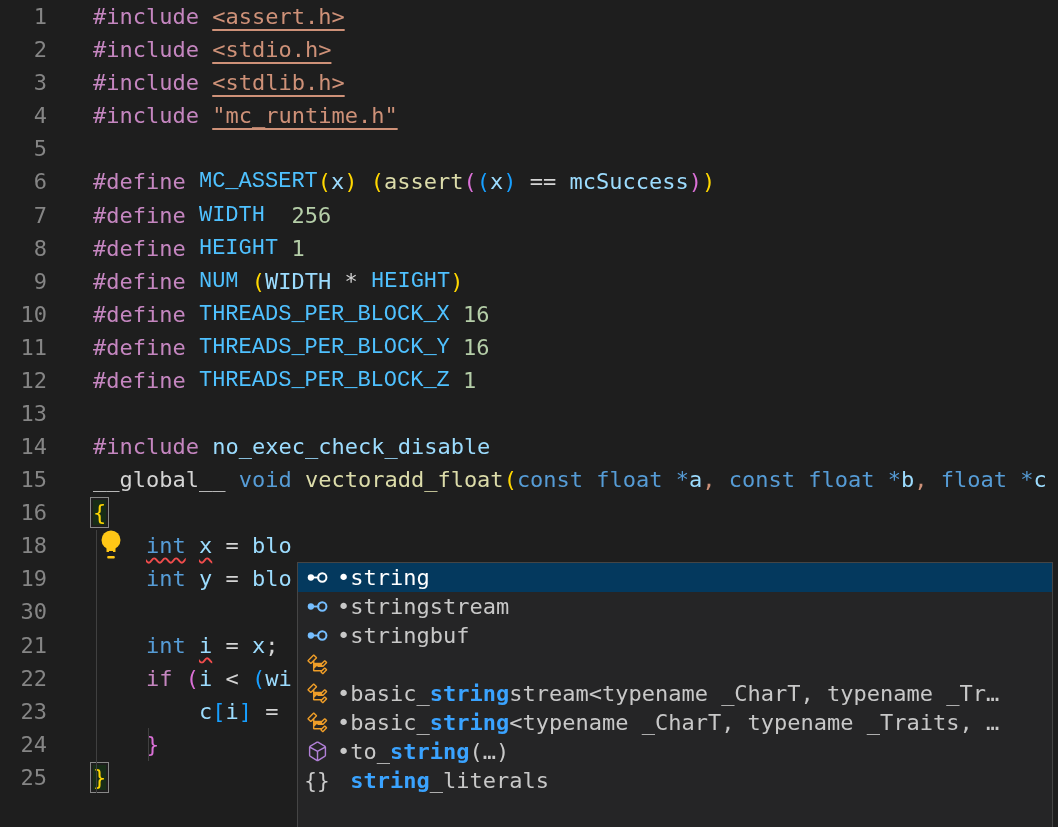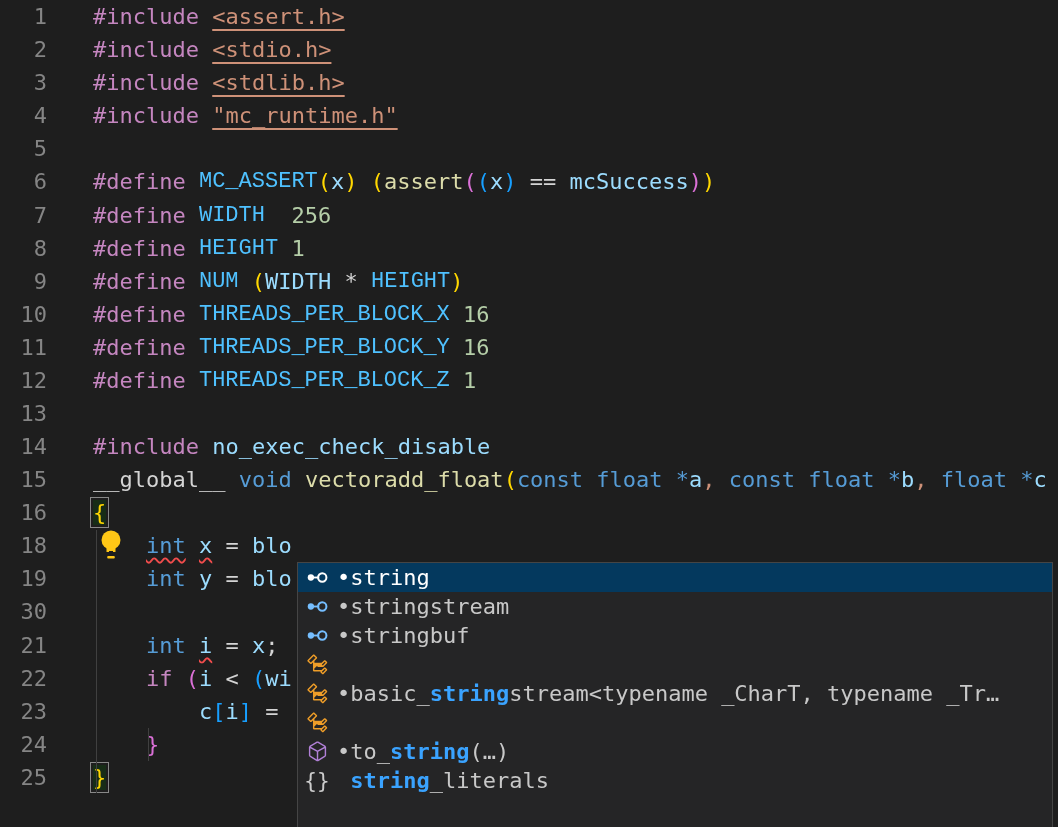--- a/index.html
+++ b/index.html
@@ -229,20 +229,21 @@
           </svg>
         </span>
         <span class="slabel"><span>•basic_</span><span class="hl">string</span><span>stream&lt;typename _CharT, typename _Tr…</span></span>
       </div>
       <div class="srow">
         <span class="sicon">
           <svg viewBox="0 0 16 16">
             <path fill="#EE9D28" d="M11.34 9.71h.71l2.67-2.67v-.71L13.38 5h-.7l-1.82 1.81h-5V5.56l1.86-1.85V3l-2-2H5L1 5v.71l2 2h.71l1.14-1.15v5.79l.5.5H10v.52l1.33 1.34h.71l2.67-2.67v-.71L13.37 10h-.7l-1.86 1.85h-5v-1l1.84-1.81.69.67zm1.69-3.65l.63.63-2 2-.63-.63 2-2zm0 5l.63.63-2 2-.63-.63 2-2zM3.35 6.65l-1.29-1.3 3.29-3.29 1.3 1.29-3.3 3.3z"></path>
           </svg>
         </span>
+        <span class="slabel"><span>•basic_</span><span class="hl">string</span><span>&lt;typename _CharT, typename _Traits, …</span></span>
       </div>
       <div class="srow">
         <span class="sicon">
           <svg viewBox="0 0 16 16">
             <path fill="#B180D7" d="M13.51 4l-5-3h-1l-5 3-.49.86v6l.49.85 5 3h1l5-3 .49-.85v-6L13.51 4zm-6 9.56l-4.5-2.7V5.7l4.5 2.45v5.41zM3.27 4.7l4.74-2.84 4.74 2.84-4.74 2.59L3.27 4.7zm9.74 6.16l-4.5 2.7V8.15l4.5-2.45v5.16z"></path>
           </svg>
         </span>
         <span class="slabel"><span>•to_</span><span class="hl">string</span><span>(…)</span></span>
       </div>
       <div class="srow">

